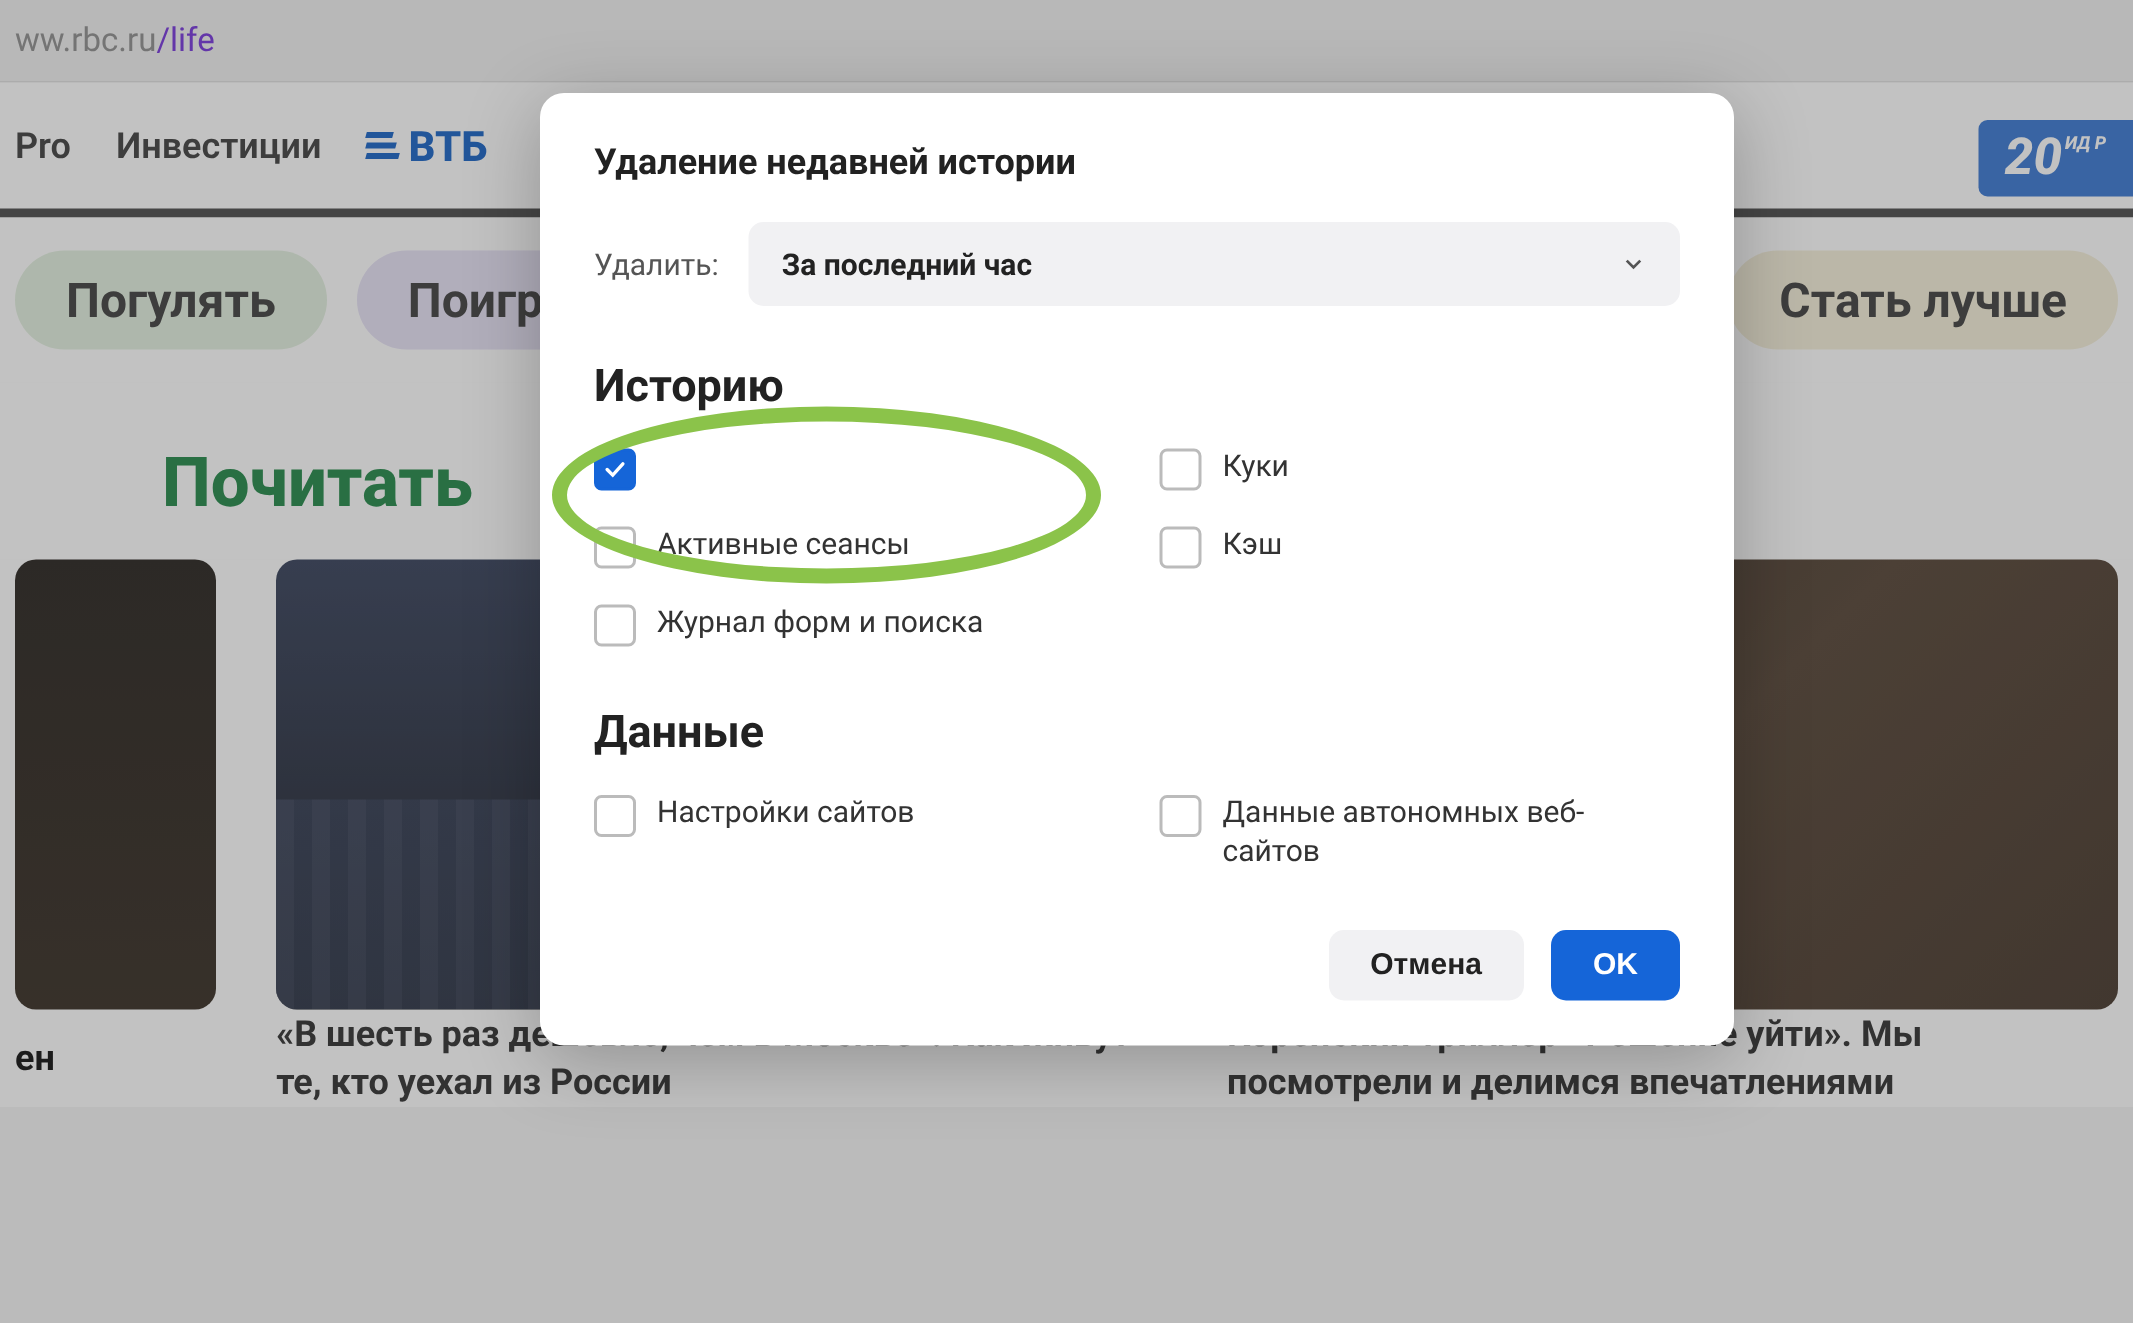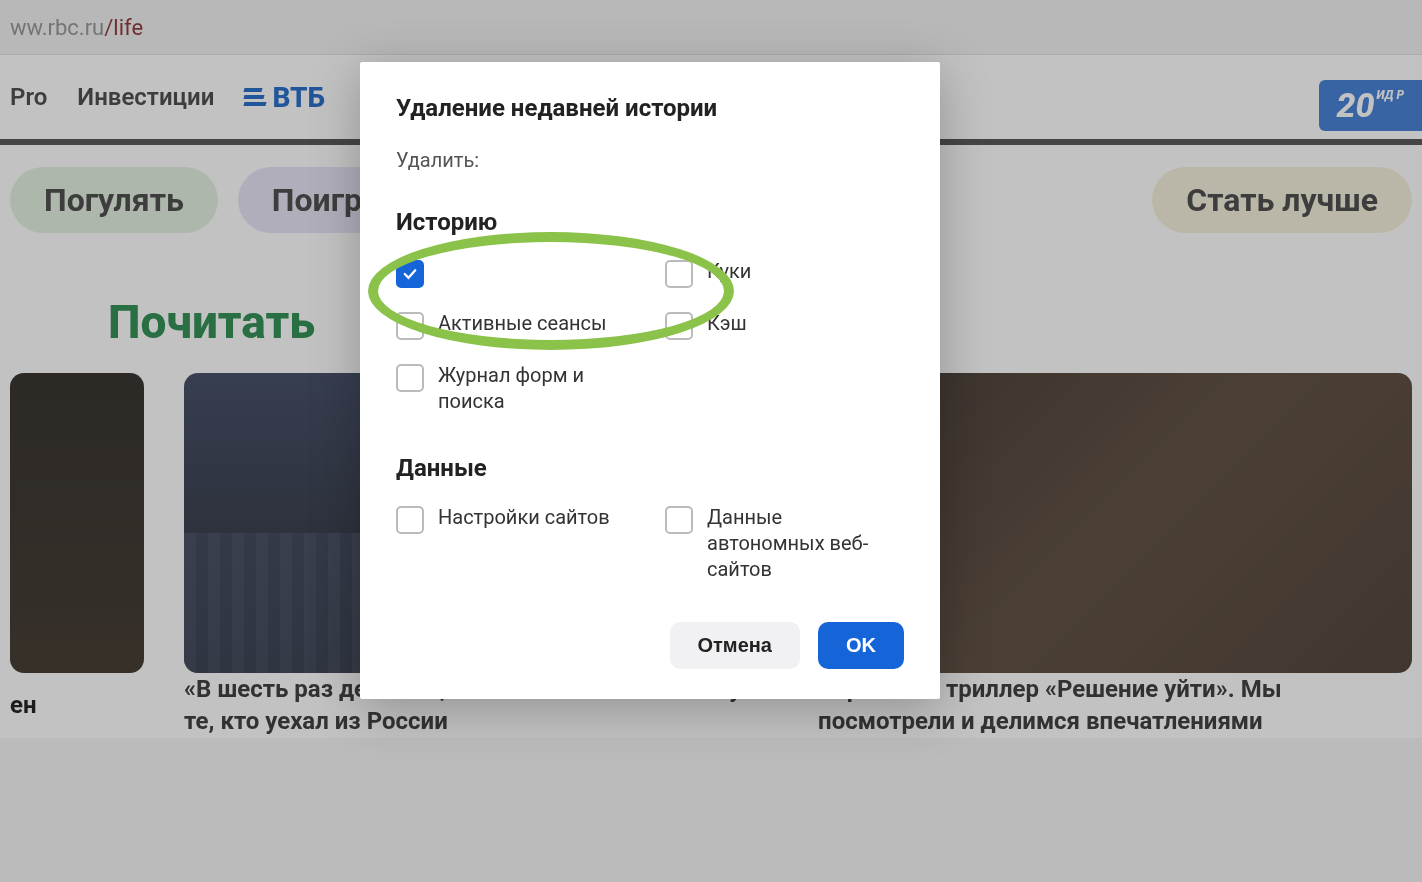--- a/index.html
+++ b/index.html
@@ -30,21 +30,21 @@
       height: 55px;
       background: #f0f0f0;
       border-bottom: 1px solid #ddd;
       display: flex;
       align-items: center;
       padding: 0 10px;
       font-size: 22px;
       color: #888;
     }
     .url-bar .url-path {
-      color: #7f1d1d;
+      color: #6d28d9;
     }
     .top-nav {
       height: 90px;
       background: #fff;
       display: flex;
       align-items: center;
       padding: 0 10px;
       gap: 30px;
       border-bottom: 6px solid #404040;
     }
@@ -162,23 +162,23 @@
       font-size: 24px;
       font-weight: 700;
       margin-top: 18px;
     }
 
     
     .modal {
       position: absolute;
       left: 360px;
       top: 62px;
-      width: 580px;
+      width: 796px;
       background: #fff;
-      border-radius: 2px;
+      border-radius: 16px;
       box-shadow: 0 10px 50px rgba(0,0,0,0.25);
       padding: 32px 36px 30px 36px;
       z-index: 10;
     }
     .modal-title {
       font-size: 24px;
       font-weight: 700;
       color: #222;
       margin-bottom: 26px;
     }
@@ -203,21 +203,21 @@
       font-size: 20px;
       font-weight: 700;
       color: #222;
       cursor: pointer;
     }
     .chevron {
       width: 18px;
       height: 18px;
     }
     .section-label {
-      font-size: 24px;
+      font-size: 30px;
       font-weight: 700;
       color: #222;
       margin-bottom: 22px;
     }
     .check-grid {
       display: grid;
       grid-template-columns: 1fr 1fr;
       gap: 22px 30px;
       margin-bottom: 40px;
       position: relative;
@@ -336,20 +336,26 @@
   </div>
 </div>
 
 <div class="backdrop-dim"></div>
 
 <div class="modal">
   <div class="modal-title">Удаление недавней истории</div>
 
   <div class="delete-row">
     <div class="delete-label">Удалить:</div>
+    <div class="dropdown">
+      <span>За последний час</span>
+      <svg class="chevron" viewBox="0 0 24 24" fill="none" stroke="#555" stroke-width="2.5">
+          <polyline points="6 9 12 15 18 9"></polyline>
+        </svg>
+    </div>
   </div>
 
   <div class="section-label">Историю</div>
 
   <div class="check-grid">
     <div class="highlight-ellipse"></div>
 
     <div class="check-item">
       <div class="checkbox checked">
         <svg width="18" height="18" viewBox="0 0 24 24" fill="none" stroke-width="3" stroke-linecap="round">

